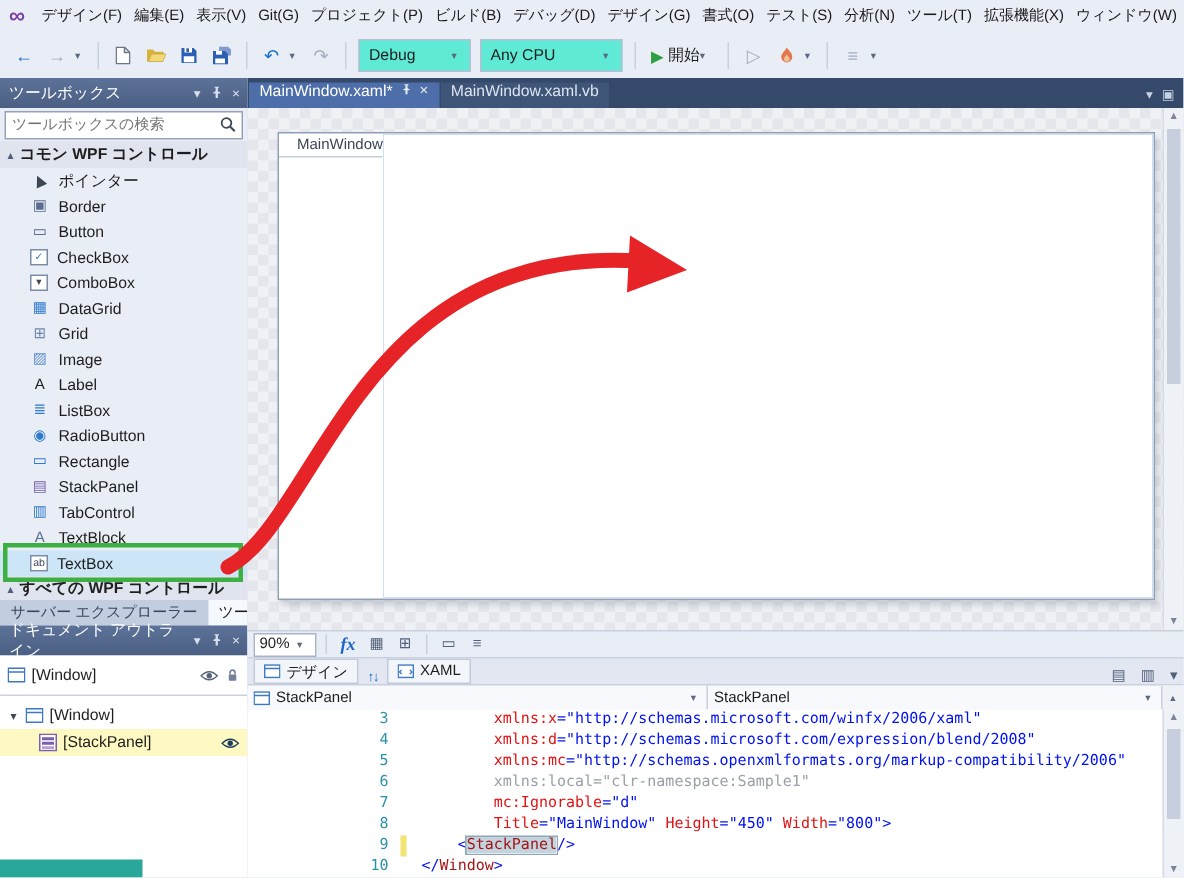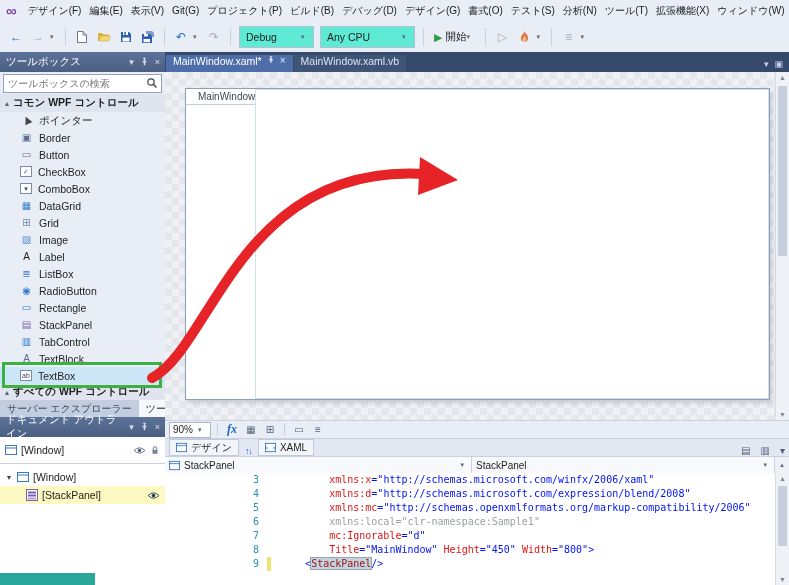--- a/index.html
+++ b/index.html
@@ -456,20 +456,25 @@
           <div class="cl">
             <span class="ln">8</span>
             <span class="mk"></span>
             <span class="cd"><span class="seg-pln">        </span><span class="seg-att">Title</span><span class="seg-brk">=</span><span class="seg-val">"MainWindow"</span><span class="seg-pln"> </span><span class="seg-att">Height</span><span class="seg-brk">=</span><span class="seg-val">"450"</span><span class="seg-pln"> </span><span class="seg-att">Width</span><span class="seg-brk">=</span><span class="seg-val">"800"</span><span class="seg-brk">&gt;</span></span>
           </div>
           <div class="cl">
             <span class="ln">9</span>
             <span class="mk on"></span>
             <span class="cd"><span class="seg-pln">    </span><span class="seg-brk">&lt;</span><span class="seg-tag hl">StackPanel</span><span class="seg-brk">/&gt;</span></span>
           </div>
+          <div class="cl">
+            <span class="ln">10</span>
+            <span class="mk"></span>
+            <span class="cd"><span class="seg-brk">&lt;/</span><span class="seg-tag">Window</span><span class="seg-brk">&gt;</span></span>
+          </div>
         </div>
       <div class="v-scroll" id="code-scroll">
         <span class="vs-arrow vs-up">▲</span>
         <span class="vs-thumb"></span>
         <span class="vs-arrow vs-down">▼</span>
       </div>
     </div>
   </div>
 
   <div class="frag" style="background: rgb(42, 167, 155);"></div>

